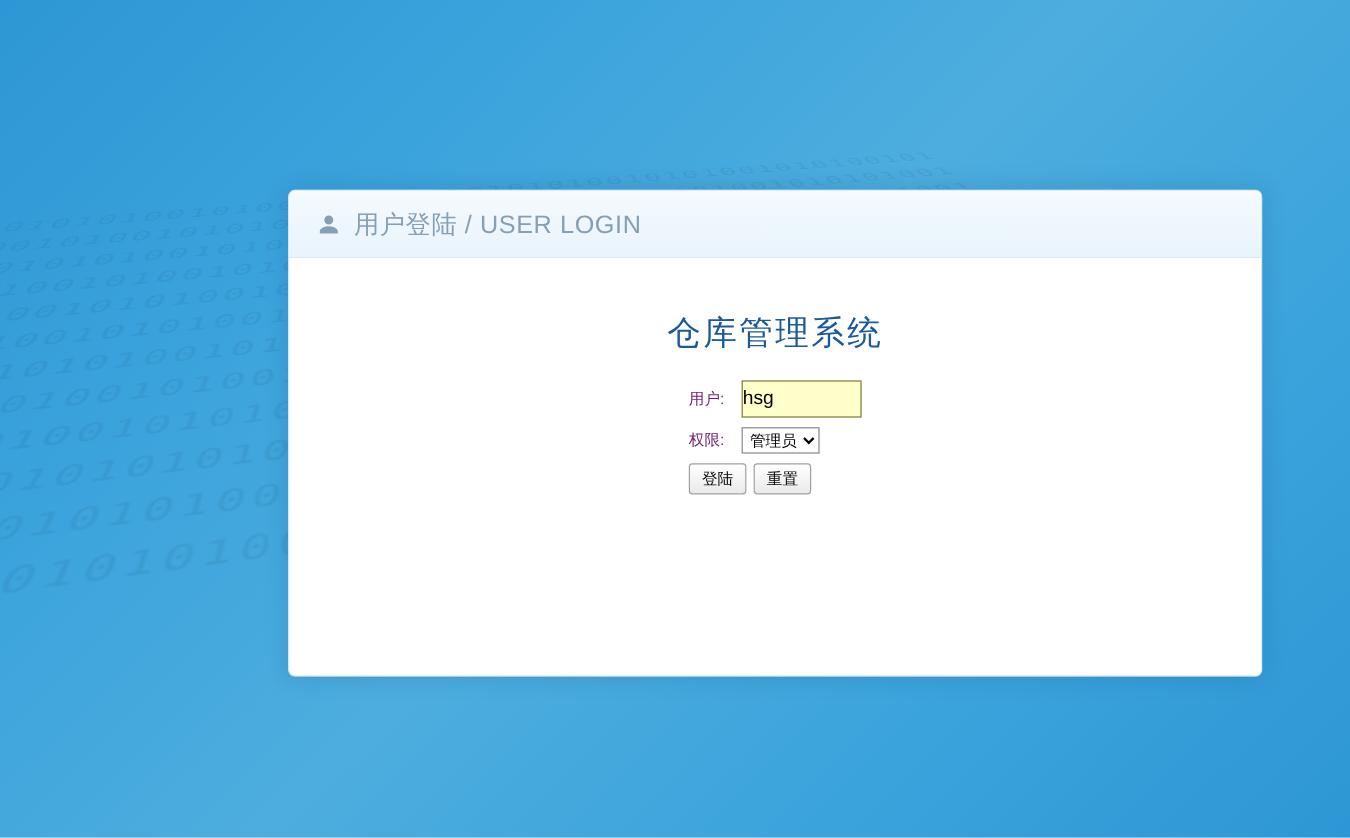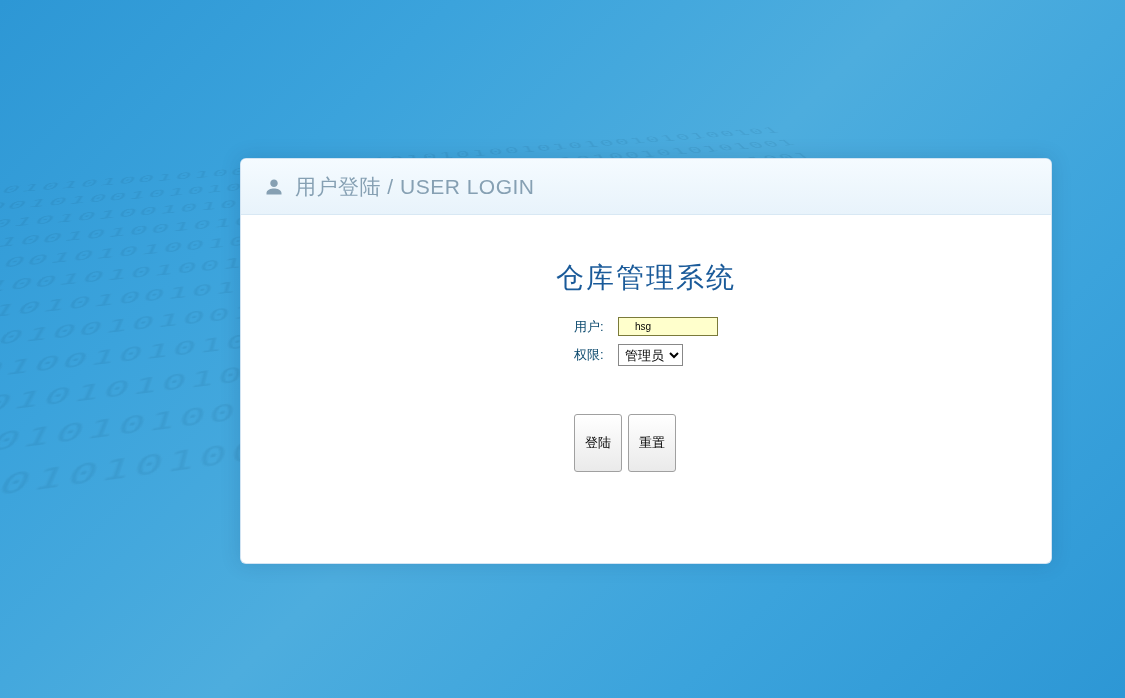--- a/index.html
+++ b/index.html
@@ -99,35 +99,35 @@
 
     .form-row {
       display: flex;
       align-items: center;
       margin-bottom: 8px;
     }
 
     .form-label {
       width: 44px;
       font-size: 13px;
-      color: #0c4a6e;
+      color: #701a75;
       text-align: left;
     }
 
     .form-label.wide {
       width: 44px;
     }
 
     .text-input {
       width: 100px;
-      height: 19px;
+      height: 31px;
       border: 1px solid #7a7a3a;
       background: #ffffcc;
-      padding: 1px 16px;
-      font-size: 10px;
+      padding: 1px 0;
+      font-size: 16px;
       font-family: Arial, sans-serif;
     }
 
     .text-input.captcha {
       width: 52px;
       background: #ffffff;
       border: 1px solid #888;
     }
 
     .select-input {
@@ -158,28 +158,27 @@
       user-select: none;
     }
 
     .button-row {
       margin-top: 4px;
       display: flex;
       gap: 6px;
     }
 
     .btn {
-      padding: 19px 10px;
+      padding: 3px 10px;
       font-size: 13px;
       border: 1px solid #a0a0a0;
       border-radius: 3px;
       background: linear-gradient(to bottom, #ffffff 0%, #eaeaea 100%);
       cursor: pointer;
       font-family: "Microsoft YaHei", Arial, sans-serif;
-      margin-top: 40px;
     }
   </style>
 </head>
 <body>
 
 <div class="bg-pattern">
 01010101110100101010010100101001010101010010101001010100101
 10100101001010010100101010010101001010101010101001010101001
 00101001001001010101001010010100101010100100101010100101001
 10101001010101010010100101001010101001010101010101010100101

